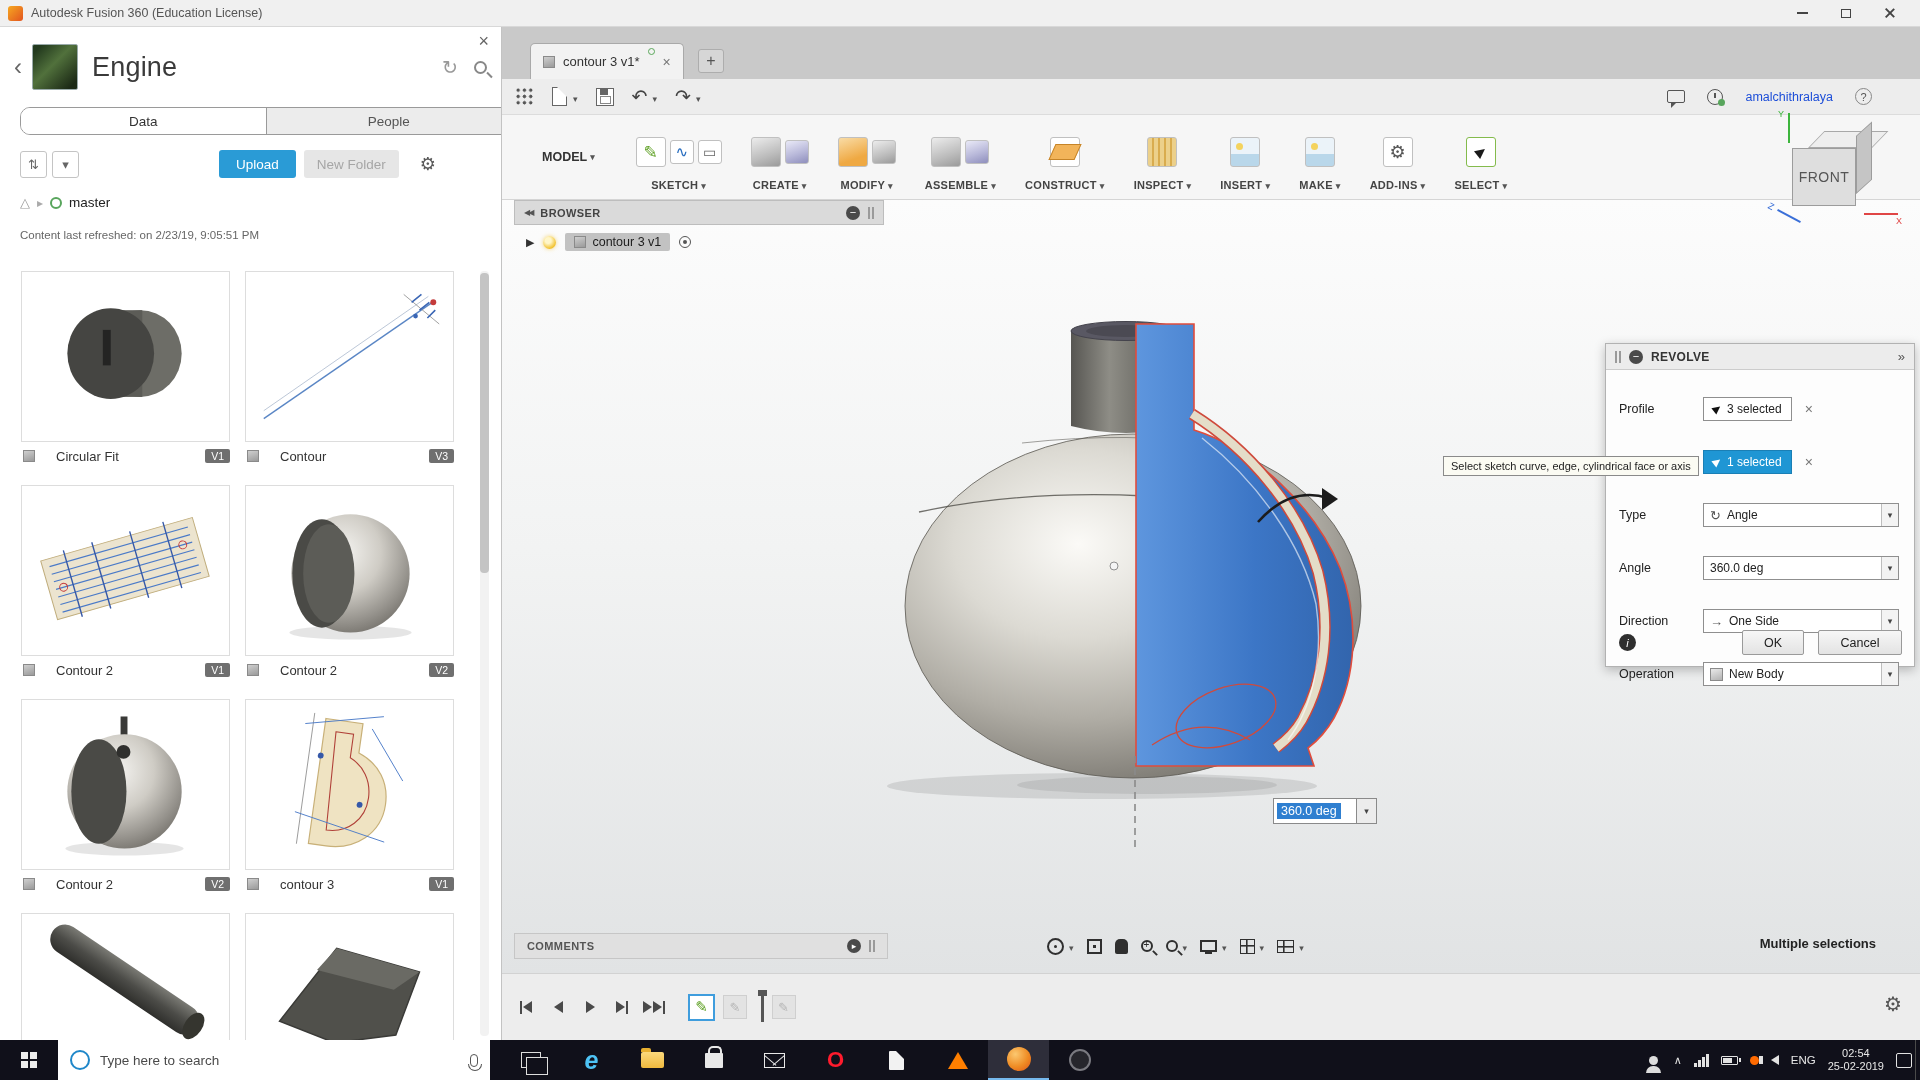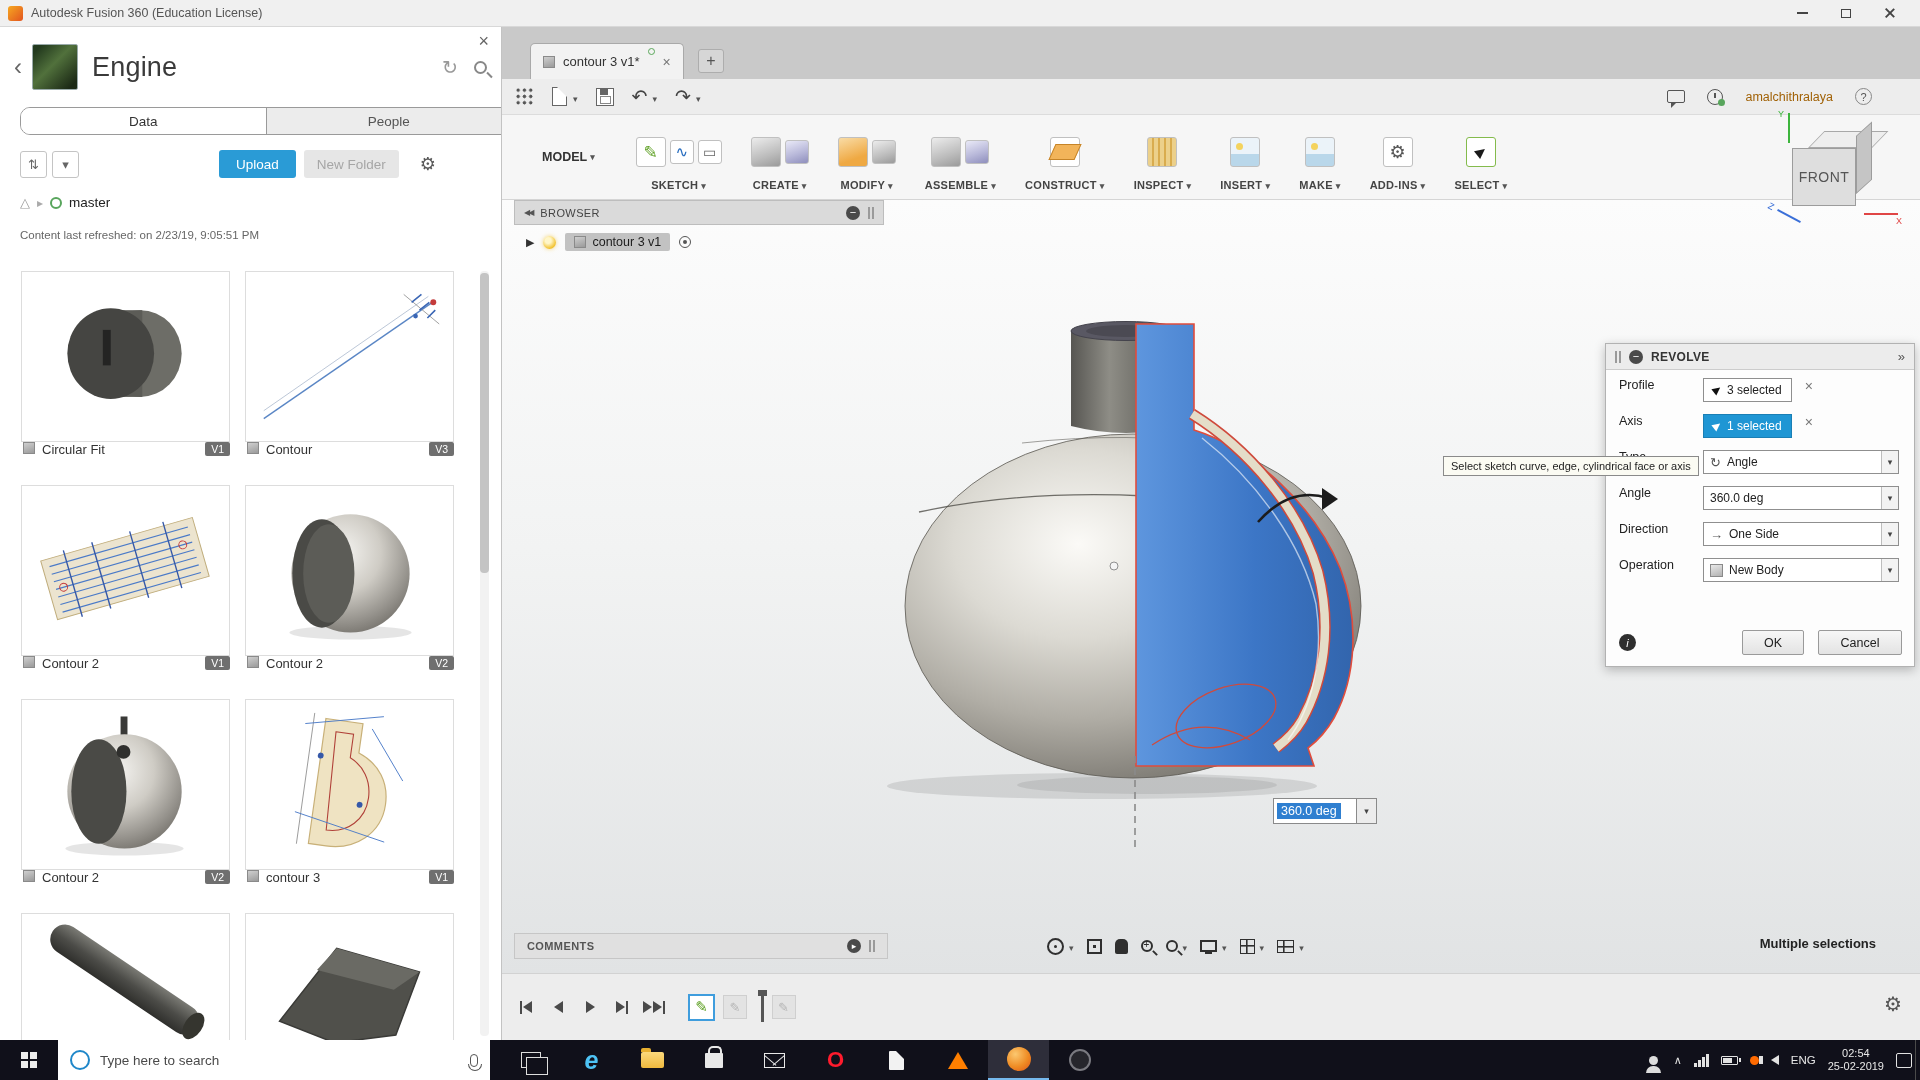--- a/index.html
+++ b/index.html
@@ -43,21 +43,21 @@
   .dp-branch{position:absolute;left:20px;top:168px;display:flex;align-items:center;gap:7px;font-size:13.5px;color:#222}
   .tri-ic{color:#999;font-size:13px}
   .chev-ic{color:#aaa;font-size:12px}
   .circ-green{width:12px;height:12px;border:2px solid #58a55c;border-radius:50%}
   .branch-name{font-weight:normal}
   .dp-refresh-txt{position:absolute;left:20px;top:202px;font-size:11.5px;color:#666}
   .dp-grid{position:absolute;left:21px;top:244px;width:448px;bottom:0;display:grid;grid-template-columns:209px 209px;column-gap:15px;row-gap:15px;overflow:hidden}
   .cell{width:209px}
   .timg{height:171px;border:1px solid #ddd;background:#fff;overflow:hidden}
   .timg svg{width:100%;height:100%}
-  .trow{height:28px;display:flex;align-items:flex-start;gap:7px;font-size:13px;color:#333;padding-left:2px}
+  .trow{height:28px;display:flex;align-items:center;gap:21px;font-size:13px;color:#333;padding-left:2px}
   .cubeic{width:12px;height:12px;background:linear-gradient(160deg,#cfcfcf 0%,#9a9a9a 100%);border:1px solid #8a8a8a;flex:none}
   .vbadge{margin-left:auto;background:#6f6f6f;color:#fff;font-size:10.5px;padding:1px 6px;border-radius:2px}
   .dp-scroll{position:absolute;right:12px;top:244px;bottom:4px;width:9px;background:#f2f2f2;border-radius:4px}
   .dp-thumb{position:absolute;left:0;top:2px;width:9px;height:300px;background:#c4c4c4;border-radius:4px}
 
   
   .main{position:absolute;left:502px;top:27px;width:1418px;height:1013px;background:#fff}
   .doc-tabbar{position:absolute;left:0;top:0;width:100%;height:52px;background:#c9c9c9;display:flex;align-items:flex-end}
   .doc-tab{margin-left:28px;height:36px;background:#f2f2f2;border:1px solid #a9a9a9;border-bottom:none;border-radius:5px 5px 0 0;display:flex;align-items:center;gap:8px;padding:0 12px;font-size:13px;color:#333}
   .unsaved-dot{width:7px;height:7px;border:1.5px solid #5aa85a;border-radius:50%;align-self:flex-start;margin-top:4px}
@@ -72,21 +72,21 @@
   .save-ic::before{content:"";position:absolute;left:3px;top:0;width:8px;height:6px;background:#666}
   .save-ic::after{content:"";position:absolute;left:3px;bottom:1px;width:9px;height:6px;border:1.2px solid #888}
   .arrow-g{font-size:19px;color:#444;line-height:1}
   .cdn::after{content:"▾";font-size:9px;color:#555;margin-left:3px}
   .atb-right{margin-left:auto;display:flex;align-items:center;gap:22px;padding-right:34px}
   .comment-ic{width:18px;height:13px;border:1.5px solid #555;border-radius:2px;position:relative}
   .comment-ic::after{content:"";position:absolute;left:3px;bottom:-6px;border:3px solid transparent;border-top-color:#555;border-left-color:#555}
   .clock-ic{width:16px;height:16px;border:1.6px solid #555;border-radius:50%;position:relative}
   .clock-ic::before{content:"";position:absolute;left:6px;top:3px;width:1.6px;height:5px;background:#555}
   .clock-ic::after{content:"";position:absolute;right:-3px;bottom:-2px;width:7px;height:7px;border-radius:50%;background:#58a55c}
-  .uname{font-size:12.5px;color:#a16207}
+  .uname{font-size:12.5px;color:#1d4ed8}
   .help-ic{width:17px;height:17px;border:1.5px solid #888;border-radius:50%;display:flex;align-items:center;justify-content:center;font-size:11px;color:#555}
   .help-ic::after{content:"?"}
 
   
   .ribbon{position:absolute;left:0;top:88px;width:100%;height:85px;background:#f6f6f6;border-bottom:1px solid #d5d5d5;display:flex;align-items:center;padding-left:18px}
   .rmodel{display:flex;align-items:center;padding:0 22px;font-size:12.5px;font-weight:bold;color:#333}
   .rsep{width:1px;background:#d2d2d2;margin:8px 4px}
   .rgroup{display:flex;flex-direction:column;align-items:center;justify-content:flex-start;padding:8px 10px 0}
   .ricons{height:42px;display:flex;align-items:center;gap:4px}
   .rlabel{margin-top:6px;font-size:11px;font-weight:bold;color:#444;letter-spacing:.3px;white-space:nowrap}
@@ -105,21 +105,21 @@
   .g-gear::after{content:"⚙";font-size:18px;color:#555}
   .ric.sel{border:1.6px solid #84bb4c}
   .cursA{width:0;height:0;border-left:10px solid #1a1a1a;border-top:5px solid transparent;border-bottom:5px solid transparent;transform:rotate(-38deg)}
 
   
   .viewport{position:absolute;left:0;top:173px;width:1418px;height:773px;background:linear-gradient(180deg,#fcfcfc 0%,#f2f3f3 45%,#e1e3e4 100%);overflow:hidden}
   .model-svg{position:absolute;left:0;top:0;width:1418px;height:773px}
 
   .browser-head{position:absolute;left:12px;top:0;width:370px;height:25px;background:#dadada;border:1px solid #bdbdbd;display:flex;align-items:center;gap:8px;padding:0 9px;z-index:20}
   .coll-ic{font-size:8px;color:#555;letter-spacing:-2px}
-  .bh-label{font-size:11px;font-weight:normal;color:#444;letter-spacing:.4px}
+  .bh-label{font-size:11px;font-weight:bold;color:#444;letter-spacing:.4px}
   .cminus{margin-left:auto;width:14px;height:14px;border-radius:50%;background:#4a4a4a;display:flex;align-items:center;justify-content:center}
   .cminus::after{content:"−";color:#fff;font-size:11px;line-height:1}
   .hgrip{width:6px;height:12px;border-left:2px solid #9a9a9a;border-right:2px solid #9a9a9a}
   .browser-node{position:absolute;left:24px;top:33px;display:flex;align-items:center;gap:9px;z-index:20}
   .node-exp{font-size:11px;color:#333}
   .bulb{width:13px;height:13px;border-radius:50%;background:radial-gradient(circle at 40% 35%,#fff6c9 25%,#f2c230 70%,#d89a10);box-shadow:0 0 4px rgba(242,194,48,.6)}
   .node-pill{display:flex;align-items:center;gap:6px;background:#c2c2c2;border-radius:2px;padding:2px 9px;font-size:12.5px;color:#1c1c1c}
   .cdot{width:12px;height:12px;border:1.6px solid #555;border-radius:50%;display:flex;align-items:center;justify-content:center}
   .cdot::after{content:"";width:4px;height:4px;border-radius:50%;background:#555}
 
@@ -161,21 +161,21 @@
   .ci-val span{background:#2f7fd0;color:#fff;font-size:12.5px;padding:1px 4px}
   .ci-dd{width:20px;height:26px;background:#ececec;border:1px solid #8a8a8a;border-left:none;display:flex;align-items:center;justify-content:center}
   .ci-dd::after{content:"▾";font-size:9px;color:#444}
 
   
   .rvd{position:absolute;left:1103px;top:143px;width:310px;height:324px;background:#fdfdfd;border:1px solid #b2b2b2;box-shadow:0 3px 10px rgba(0,0,0,.25);z-index:40}
   .rv-head{height:26px;background:#ececec;border-bottom:1px solid #cccccc;display:flex;align-items:center;gap:8px;padding:0 9px}
   .rv-title{font-size:12px;font-weight:bold;color:#333;letter-spacing:.3px}
   .rv-exp{margin-left:auto;color:#555;font-size:13px}
   .rv-exp::after{content:"»"}
-  .rv-row{display:flex;align-items:flex-start;height:28px;padding:0 13px;margin-top:8px}
+  .rv-row{display:flex;align-items:center;height:28px;padding:0 13px;margin-top:25px}
   .rv-label{width:84px;font-size:12.5px;color:#222}
   .rv-btnsel{display:flex;align-items:center;gap:6px;height:24px;padding:0 9px;border:1px solid #8f8f8f;background:#fff;font-size:12px;color:#222}
   .rv-btnsel.active{background:#1f96d4;border-color:#1a7fb5;color:#fff}
   .cursS{width:0;height:0;border-left:8px solid #111;border-top:4px solid transparent;border-bottom:4px solid transparent;transform:rotate(-38deg)}
   .cursS.w{border-left-color:#fff}
   .rv-x{margin-left:13px;color:#777;font-size:14px}
   .rv-x::after{content:"×"}
   .rv-select{display:flex;align-items:center;height:24px;border:1px solid #8f8f8f;background:#fff;width:196px;font-size:12px;color:#222;padding-left:6px;gap:6px}
   .rv-dd{margin-left:auto;width:17px;align-self:stretch;border-left:1px solid #bdbdbd;background:#f3f3f3;display:flex;align-items:center;justify-content:center}
   .rv-dd::after{content:"▾";font-size:9px;color:#444}

